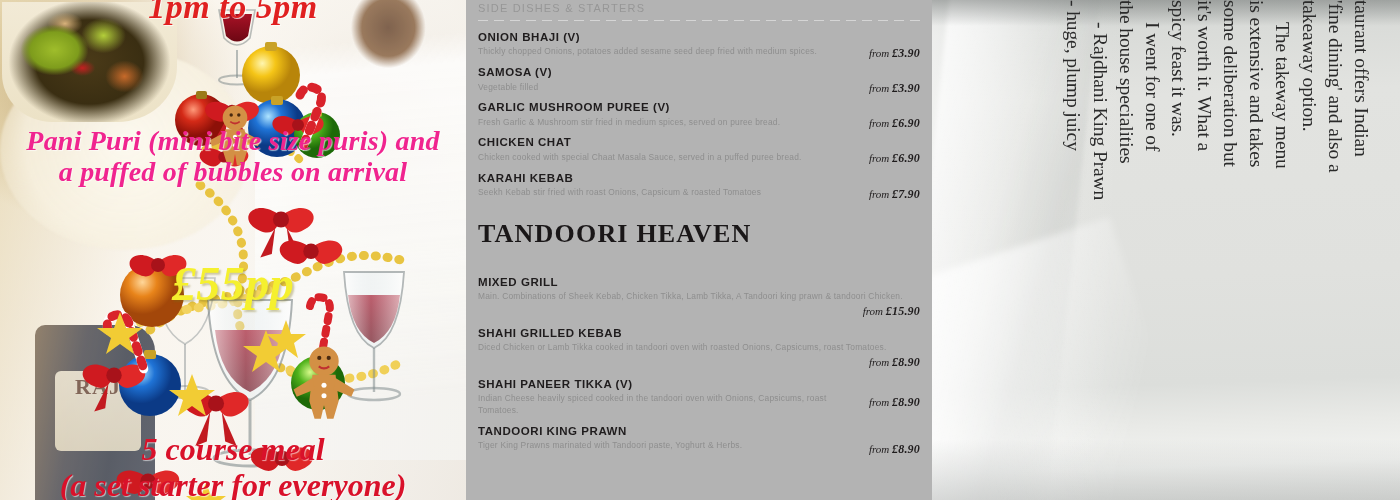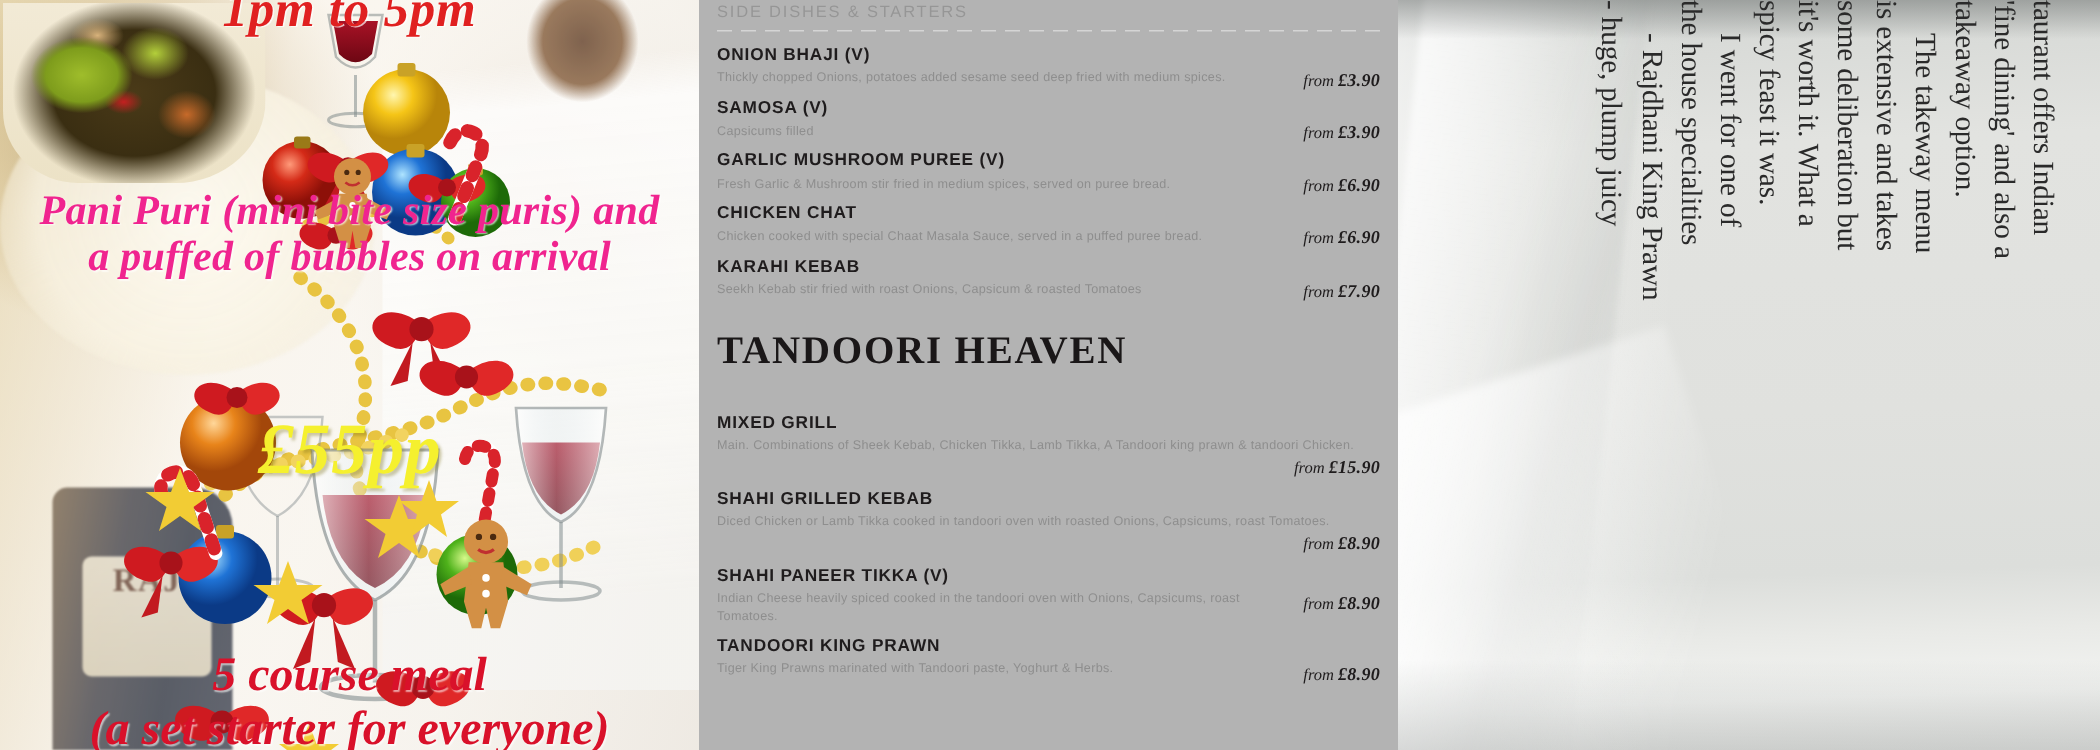--- a/index.html
+++ b/index.html
@@ -115,21 +115,21 @@
   }
   .t-panipuri {
     top: 125px;
     font-size: 28px;
     line-height: 1.12;
     color: #f0248f;
     text-shadow: 1px 1px 1px rgba(255,255,255,0.65);
     letter-spacing: 0.2px;
   }
   .t-price {
-    top: 272px;
+    top: 256px;
     font-size: 48px;
     color: #f5f02e;
     text-shadow: 2px 2px 2px rgba(120,110,20,0.35);
     letter-spacing: 0.5px;
   }
   .t-course {
     top: 432px;
     font-size: 32px;
     line-height: 1.12;
     color: #d9112a;
@@ -499,21 +499,21 @@
     <div class="menu-list">
 
       <div class="menu-item">
         <div class="mi-name">ONION BHAJI (V)</div>
         <div class="mi-desc">Thickly chopped Onions, potatoes added sesame seed deep fried with medium spices.</div>
         <div class="mi-price price-row"><span>from</span> <b>£3.90</b></div>
       </div>
 
       <div class="menu-item">
         <div class="mi-name">SAMOSA (V)</div>
-        <div class="mi-desc">Capsicums filled</div>
+        <div class="mi-desc">Vegetable filled</div>
         <div class="mi-price price-row"><span>from</span> <b>£3.90</b></div>
       </div>
 
       <div class="menu-item">
         <div class="mi-name">GARLIC MUSHROOM PUREE (V)</div>
         <div class="mi-desc">Fresh Garlic &amp; Mushroom stir fried in medium spices, served on puree bread.</div>
         <div class="mi-price price-row"><span>from</span> <b>£6.90</b></div>
       </div>
 
       <div class="menu-item">

